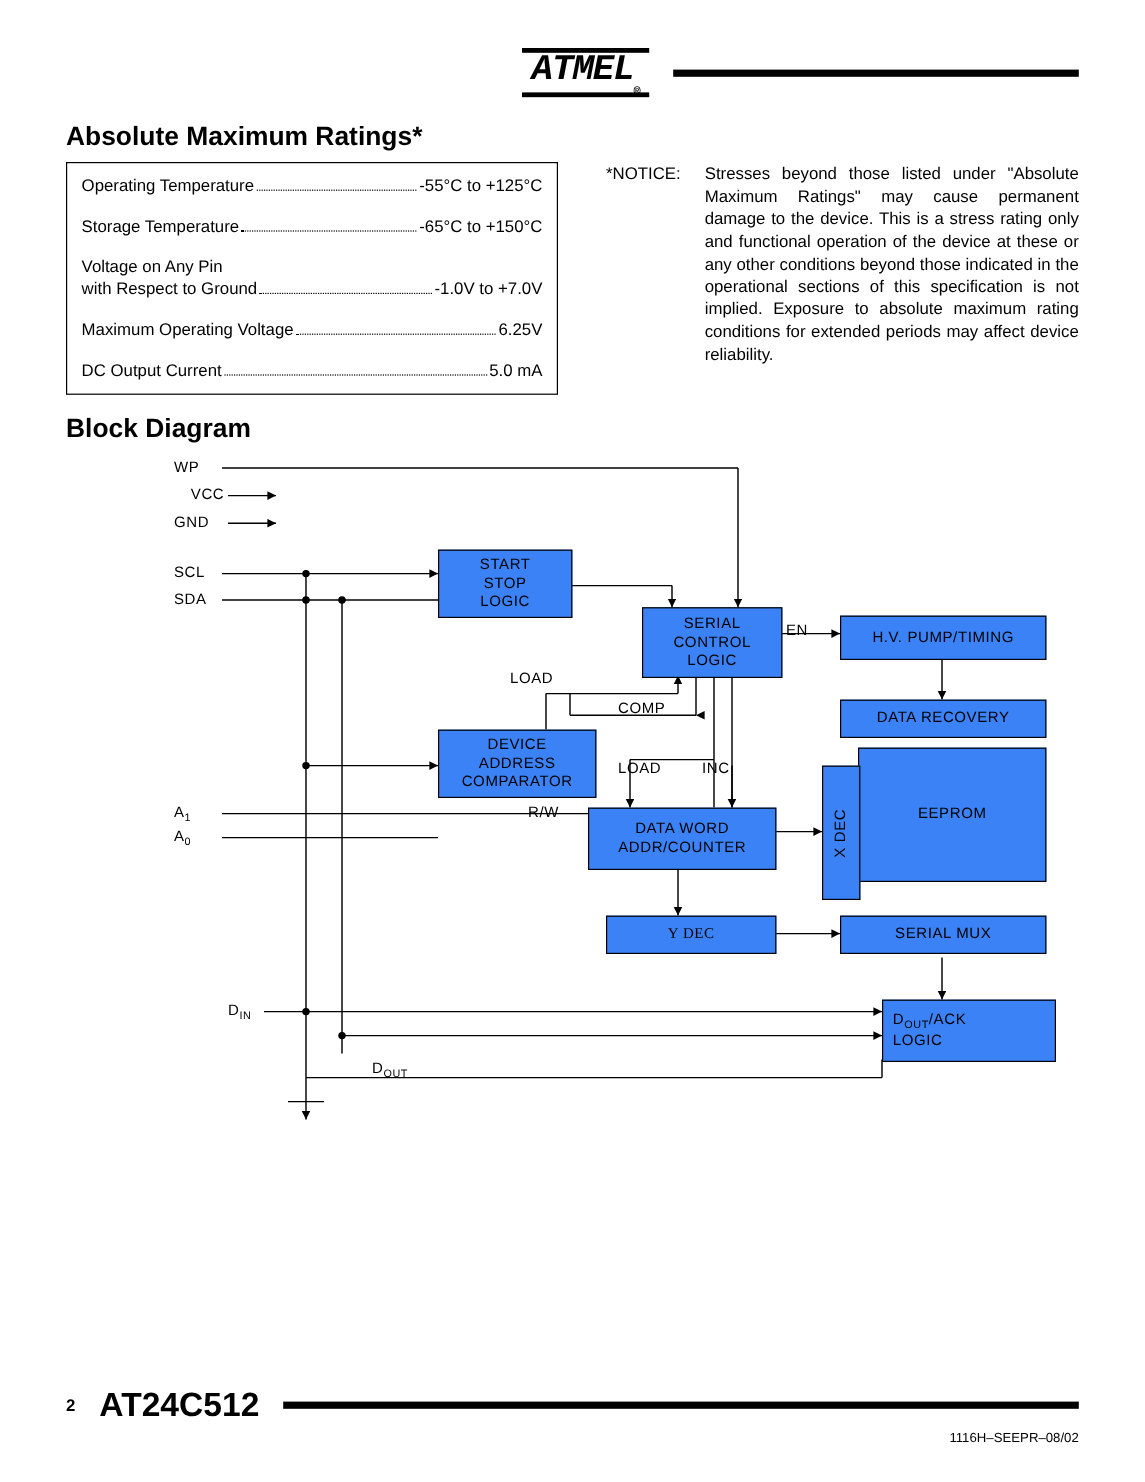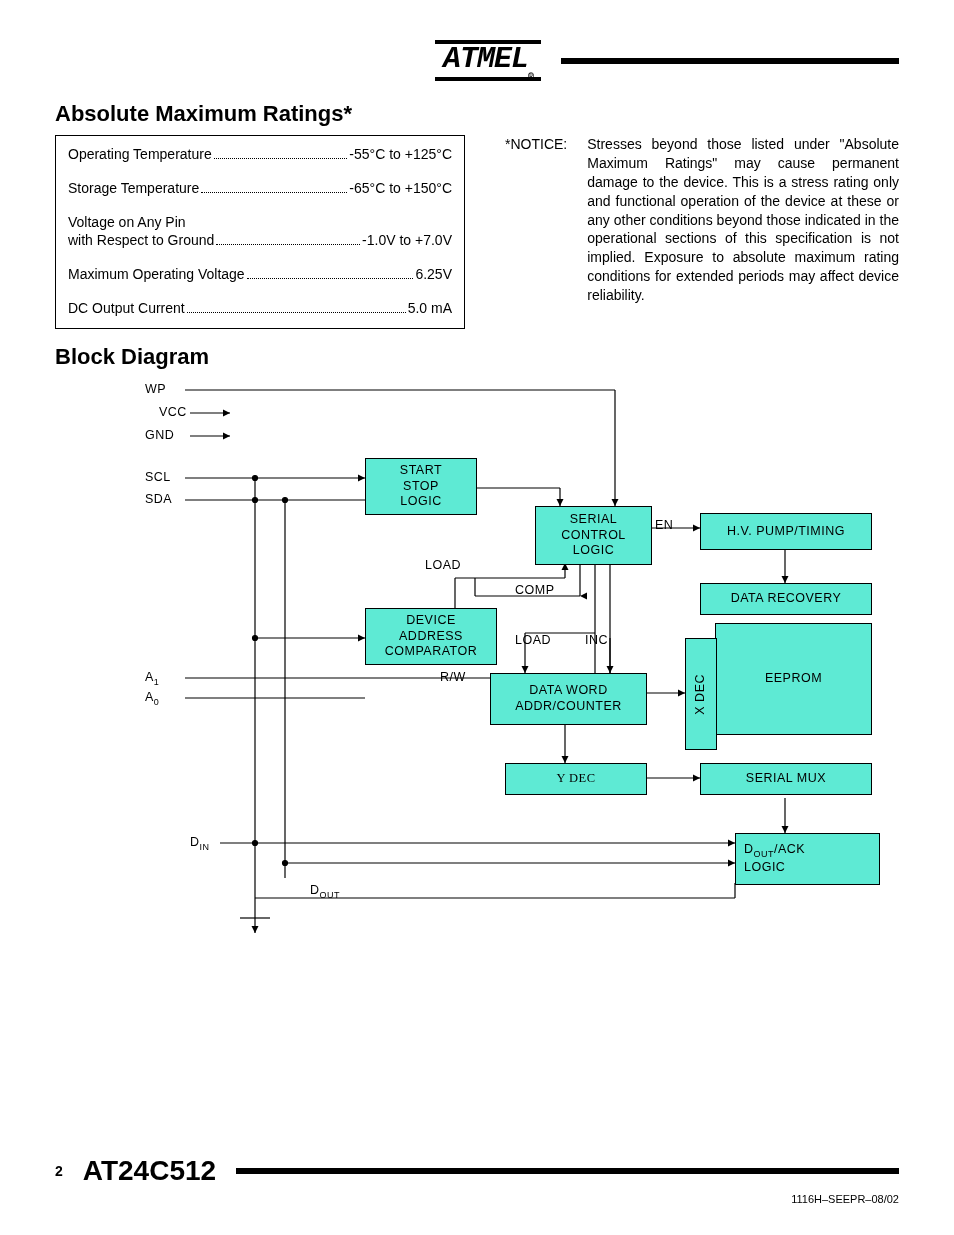--- a/index.html
+++ b/index.html
@@ -99,21 +99,21 @@
     position: relative;
     width: 760px;
     height: 570px;
     margin-left: 80px;
     margin-top: 5px;
     font-family: Arial, sans-serif;
   }
   .dblock {
     position: absolute;
     border: 1.2px solid #000;
-    background: #5eead4;
+    background: #3b82f6;
     font-size: 12.5px;
     display: flex;
     align-items: center;
     justify-content: center;
     text-align: center;
     line-height: 1.25;
     letter-spacing: 0.5px;
   }
   .dlabel {
     position: absolute;

